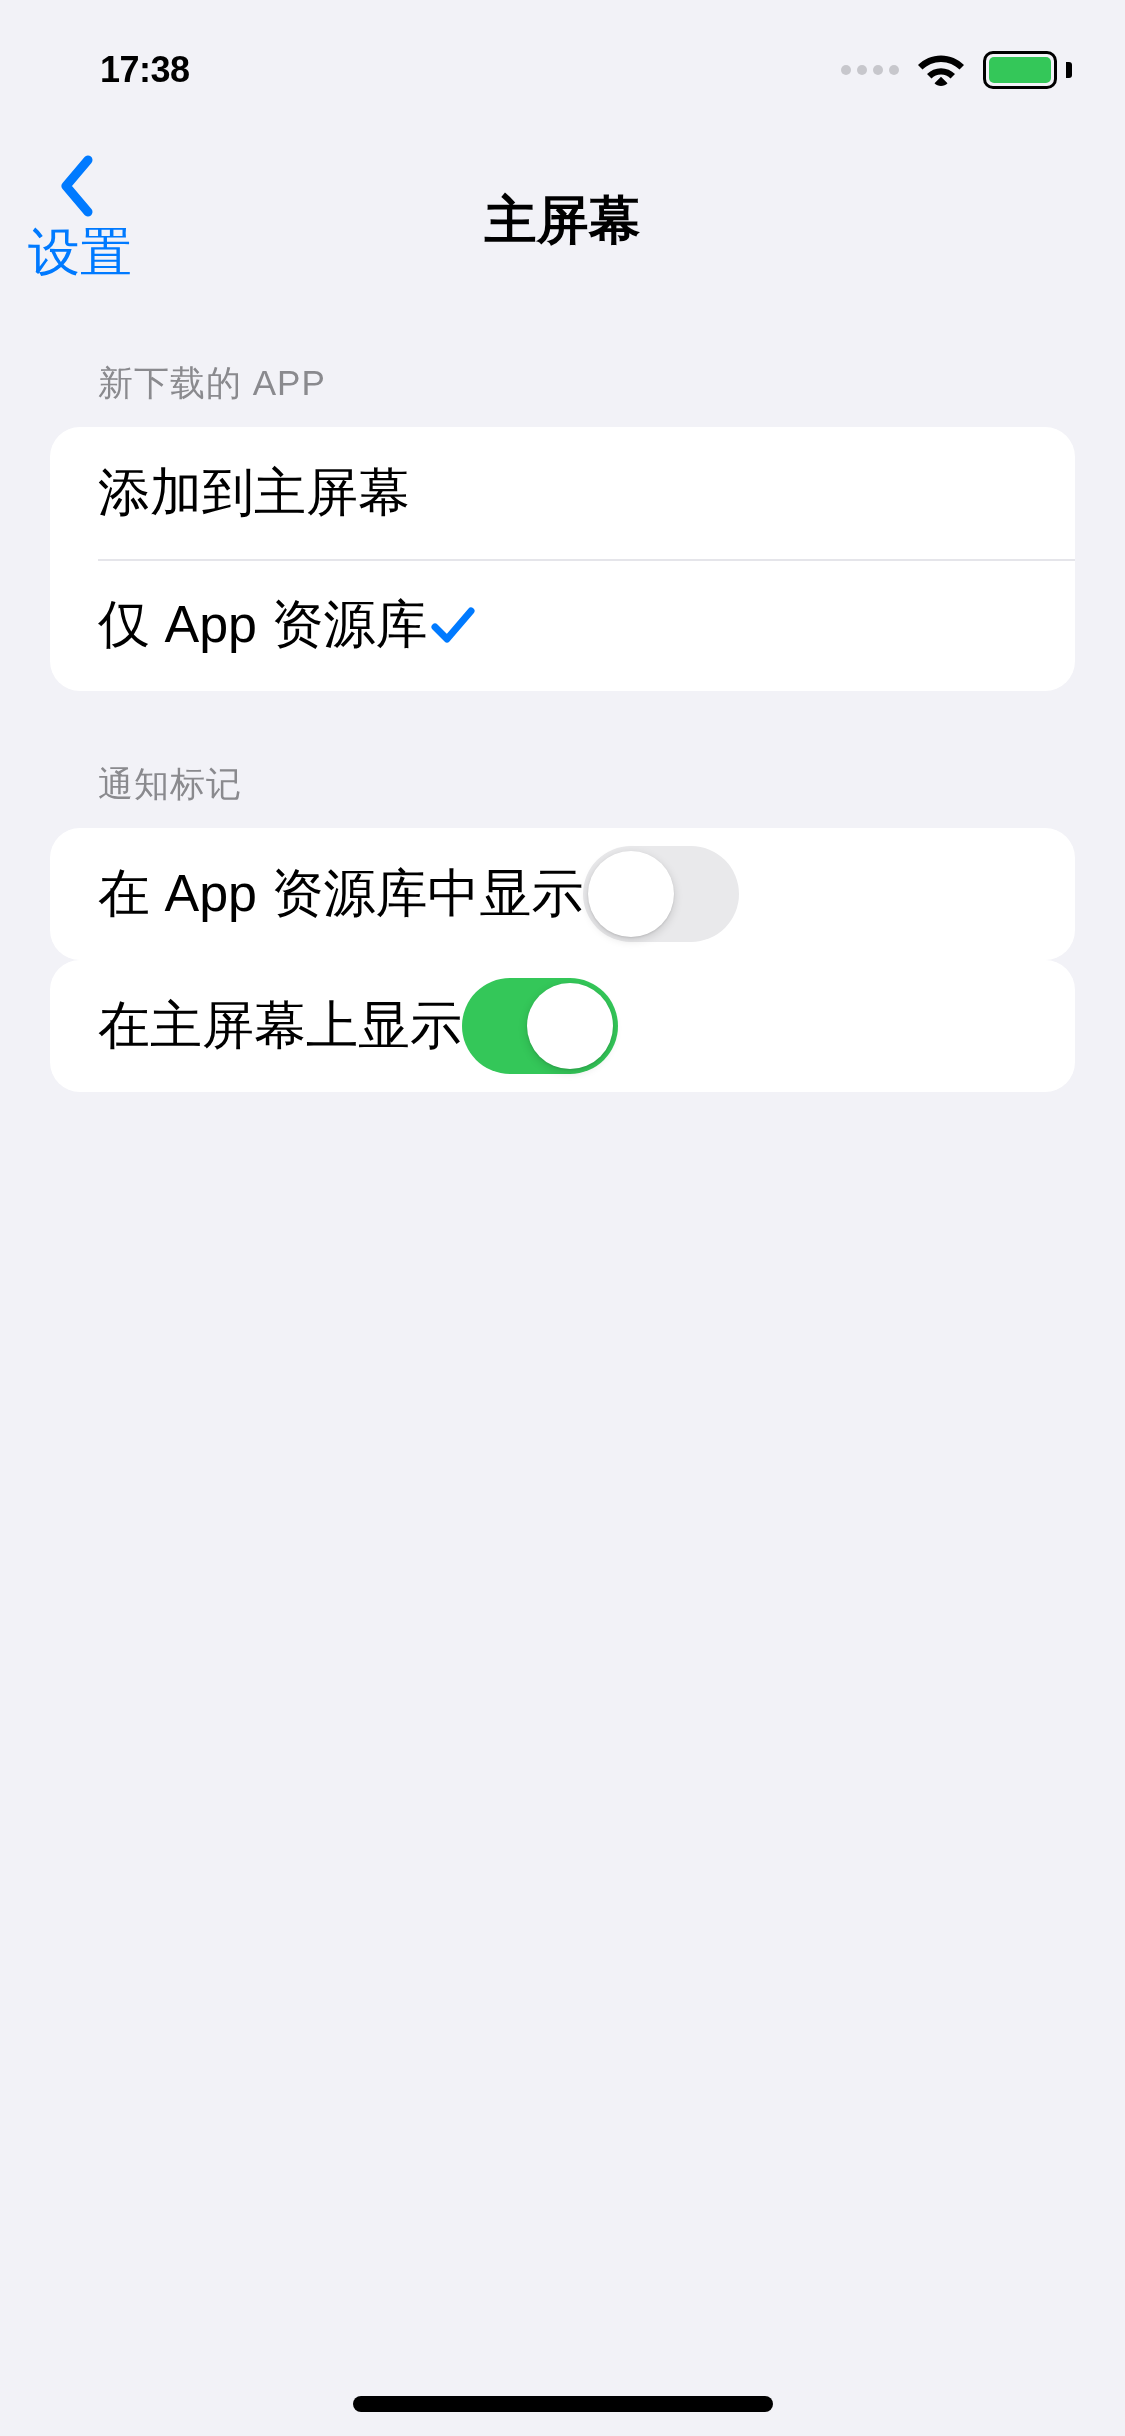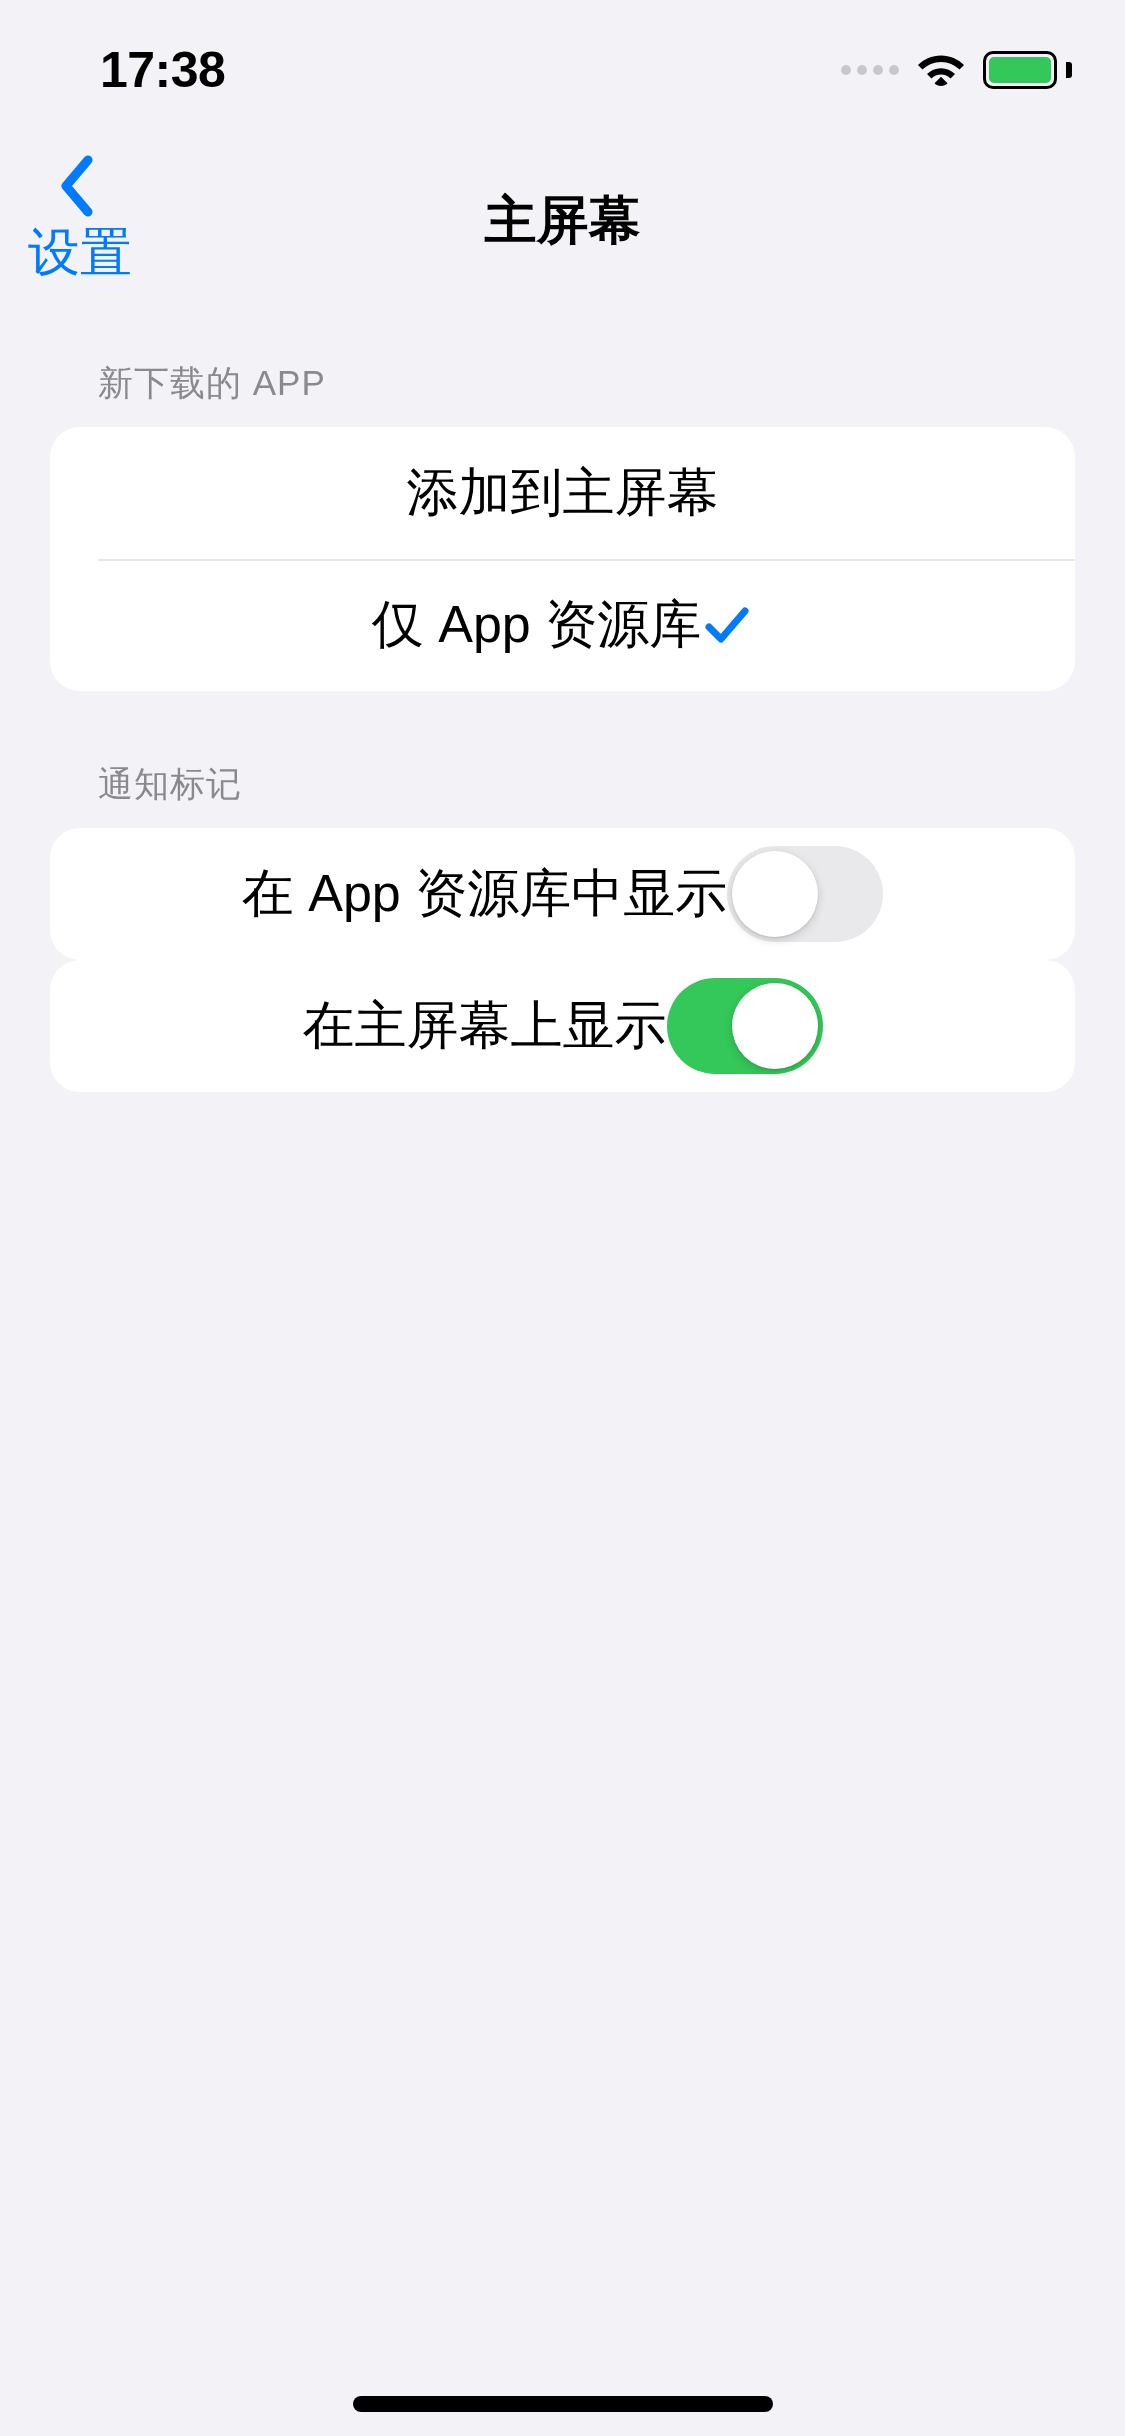--- a/index.html
+++ b/index.html
@@ -23,21 +23,21 @@
       top: 0;
       left: 0;
       right: 0;
       height: 140px;
       display: flex;
       align-items: center;
       justify-content: space-between;
       padding: 0 60px 0 100px;
     }
     .status-time {
-      font-size: 50px;
+      font-size: 36px;
       font-weight: 600;
       color: #000;
       letter-spacing: -0.5px;
     }
     .status-right {
       display: flex;
       align-items: center;
       gap: 16px;
     }
     .signal-dots {
@@ -136,21 +136,21 @@
     .group-header.first { padding-top: 50px; }
 
     .cell-group {
       background: #ffffff;
       border-radius: 30px;
       overflow: hidden;
     }
     .cell {
       display: flex;
       align-items: center;
-      justify-content: center;
+      justify-content: flex-start;
       min-height: 132px;
       padding: 0 48px;
       position: relative;
     }
     .cell + .cell::before {
       content: "";
       position: absolute;
       top: 0;
       left: 48px;
       right: 0;

